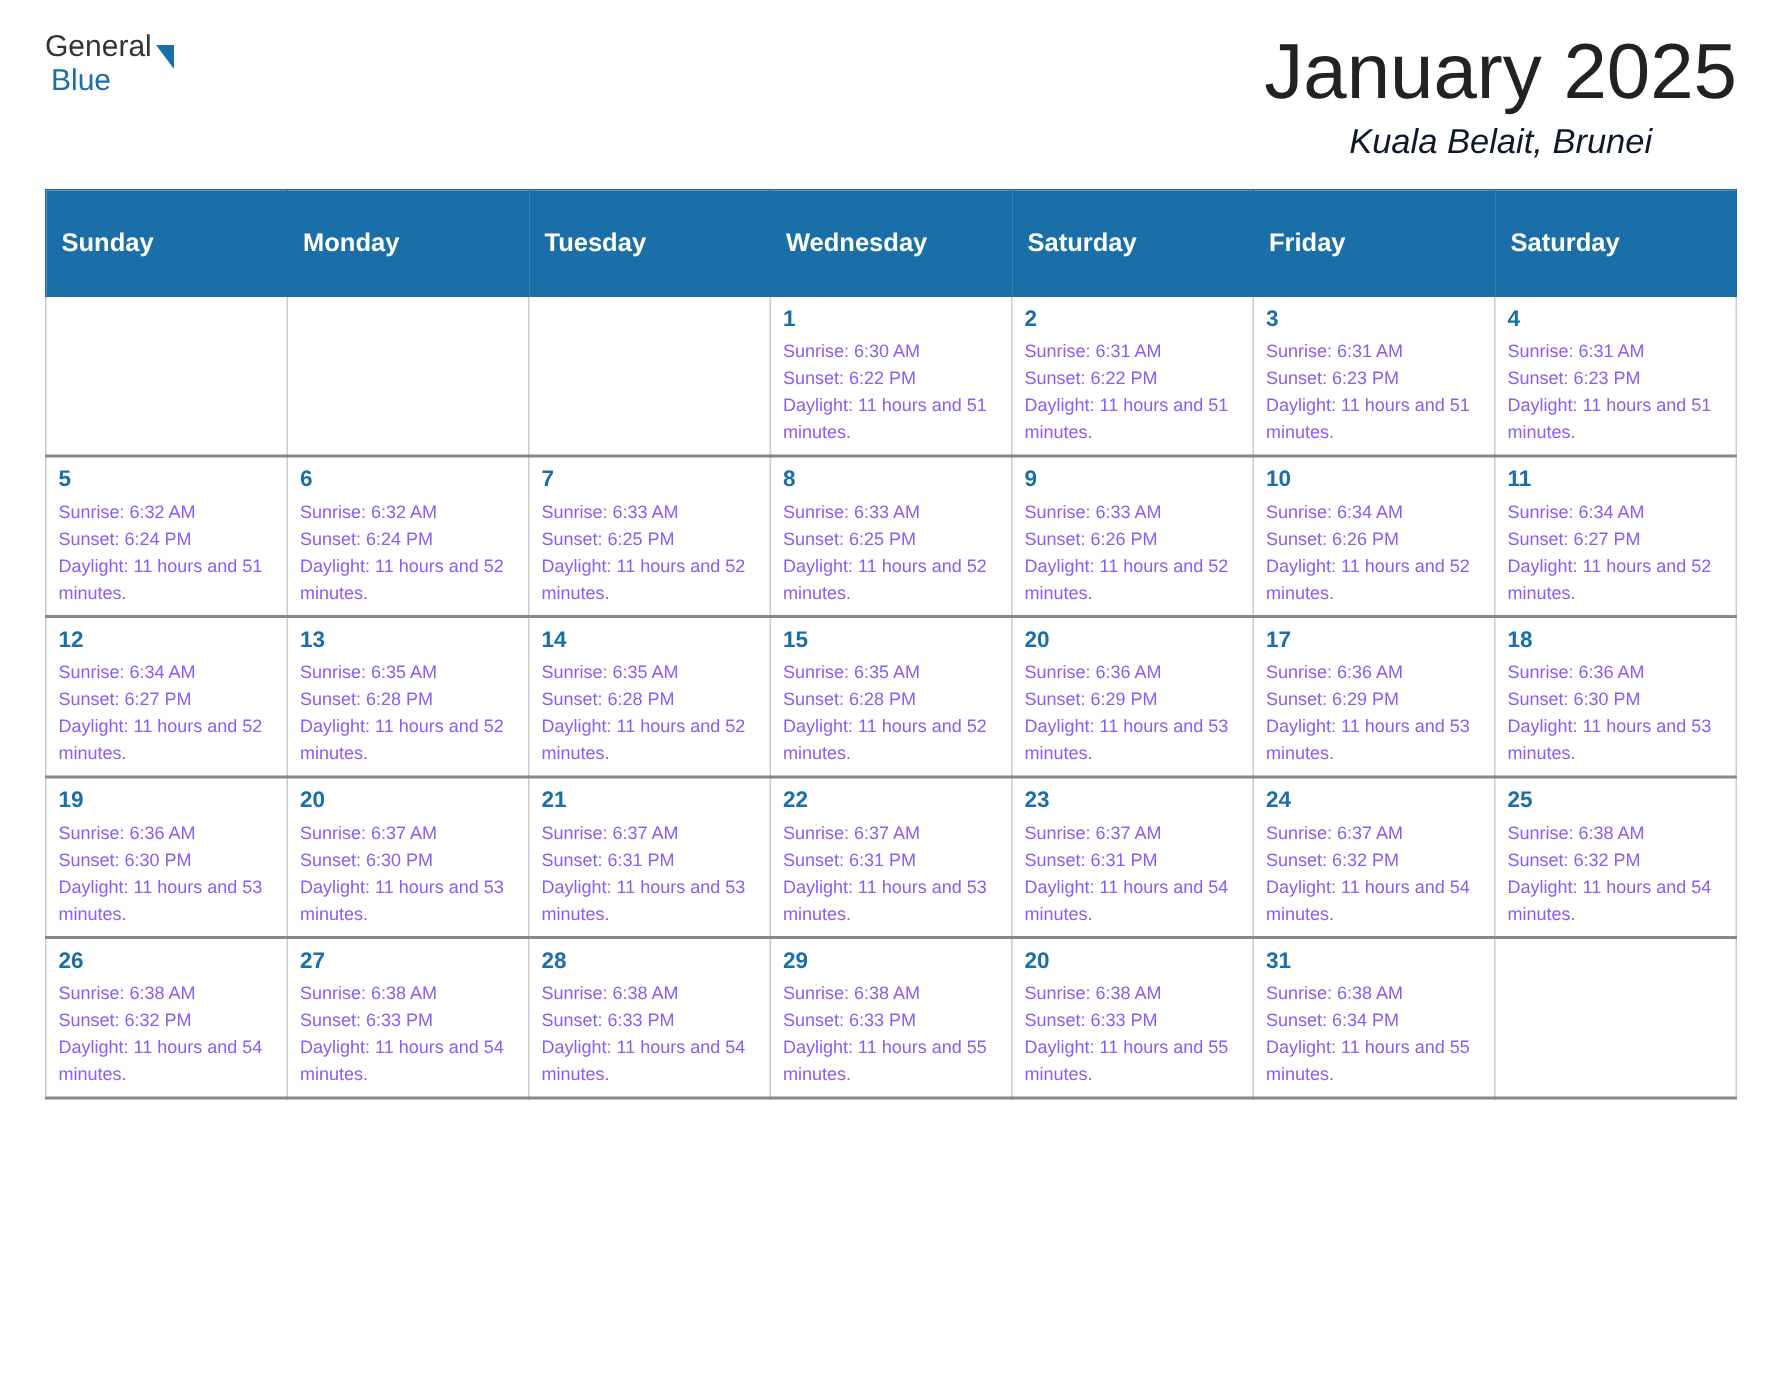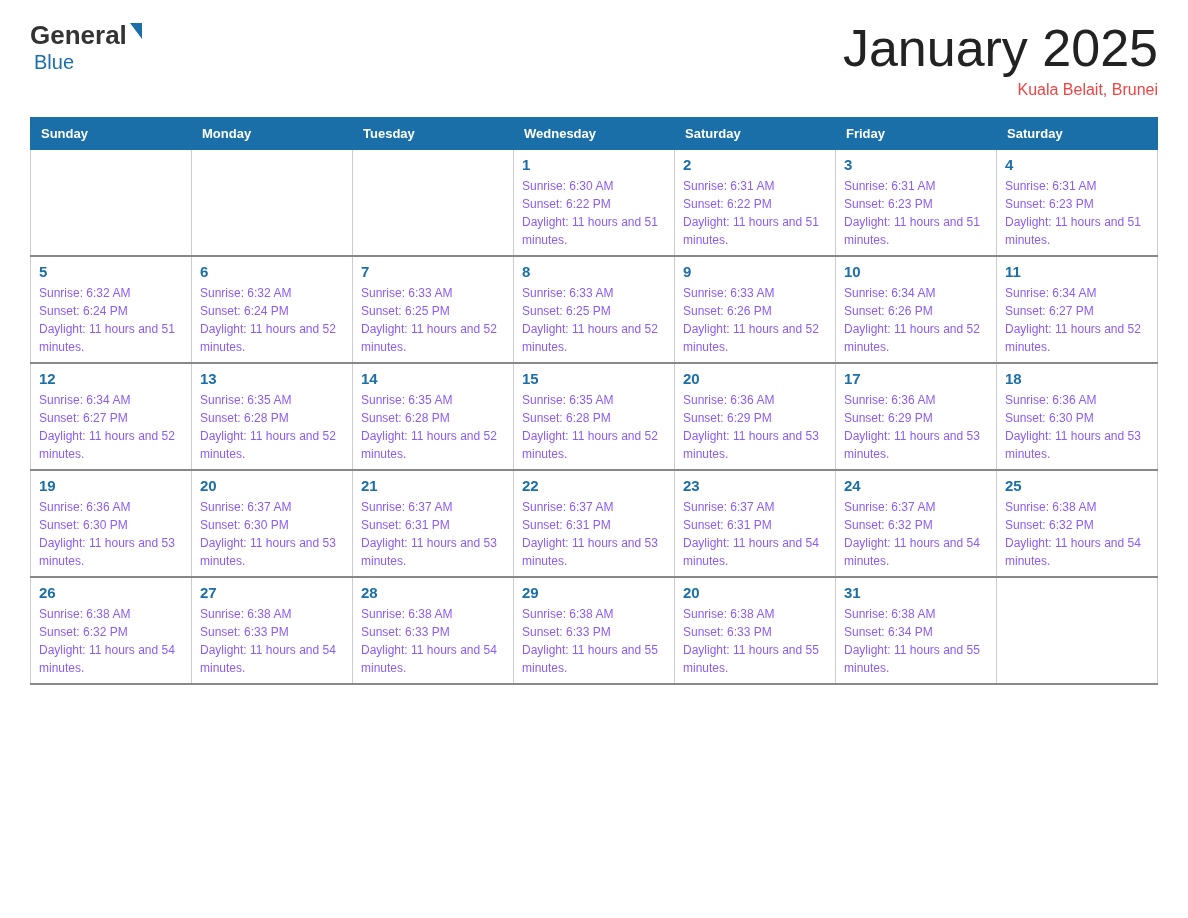--- a/index.html
+++ b/index.html
@@ -17,61 +17,62 @@
       align-items: flex-start;
       margin-bottom: 18px;
     }
     .logo {
       display: flex;
       flex-direction: column;
       align-items: flex-start;
     }
     .logo-text {
       display: flex;
-      align-items: flex-start;
-      font-size: 26px;
-      font-weight: bold;
+      align-items: flex-end;
+      font-size: 20px;
+      font-weight: normal;
       color: #333;
     }
     .logo-general { color: #333; }
     .logo-arrow {
       display: inline-block;
       width: 0;
       height: 0;
       border-left: 12px solid transparent;
       border-right: 0px solid transparent;
       border-top: 16px solid #1a6fa8;
       margin: 0 3px;
       position: relative;
       top: 3px;
     }
     .logo-blue { color: #1a6fa8; font-size: 20px; }
-    .title-block { text-align: right; }
+    .title-block { text-align: center; }
     .page-title {
       font-size: 52px;
       font-weight: normal;
       color: #222;
       line-height: 1.1;
     }
     .subtitle {
-      font-size: 16px;
-      color: #ef4444;
+      font-size: 23px;
+      color: #0f172a;
       margin-top: 4px;
+      font-style: italic;
     }
     
     .calendar {
       width: 100%;
       border-collapse: collapse;
     }
     .calendar thead th {
       background: #1a6fa8;
       color: #fff;
-      font-size: 13px;
+      font-size: 17px;
       font-weight: bold;
-      padding: 8px 10px;
+      padding: 25px 10px;
       text-align: left;
       border: 1px solid #1a6fa8;
     }
     .calendar tbody td {
       vertical-align: top;
       border: 1px solid #ccc;
       padding: 6px 8px;
       width: 14.28%;
       min-height: 100px;
     }

